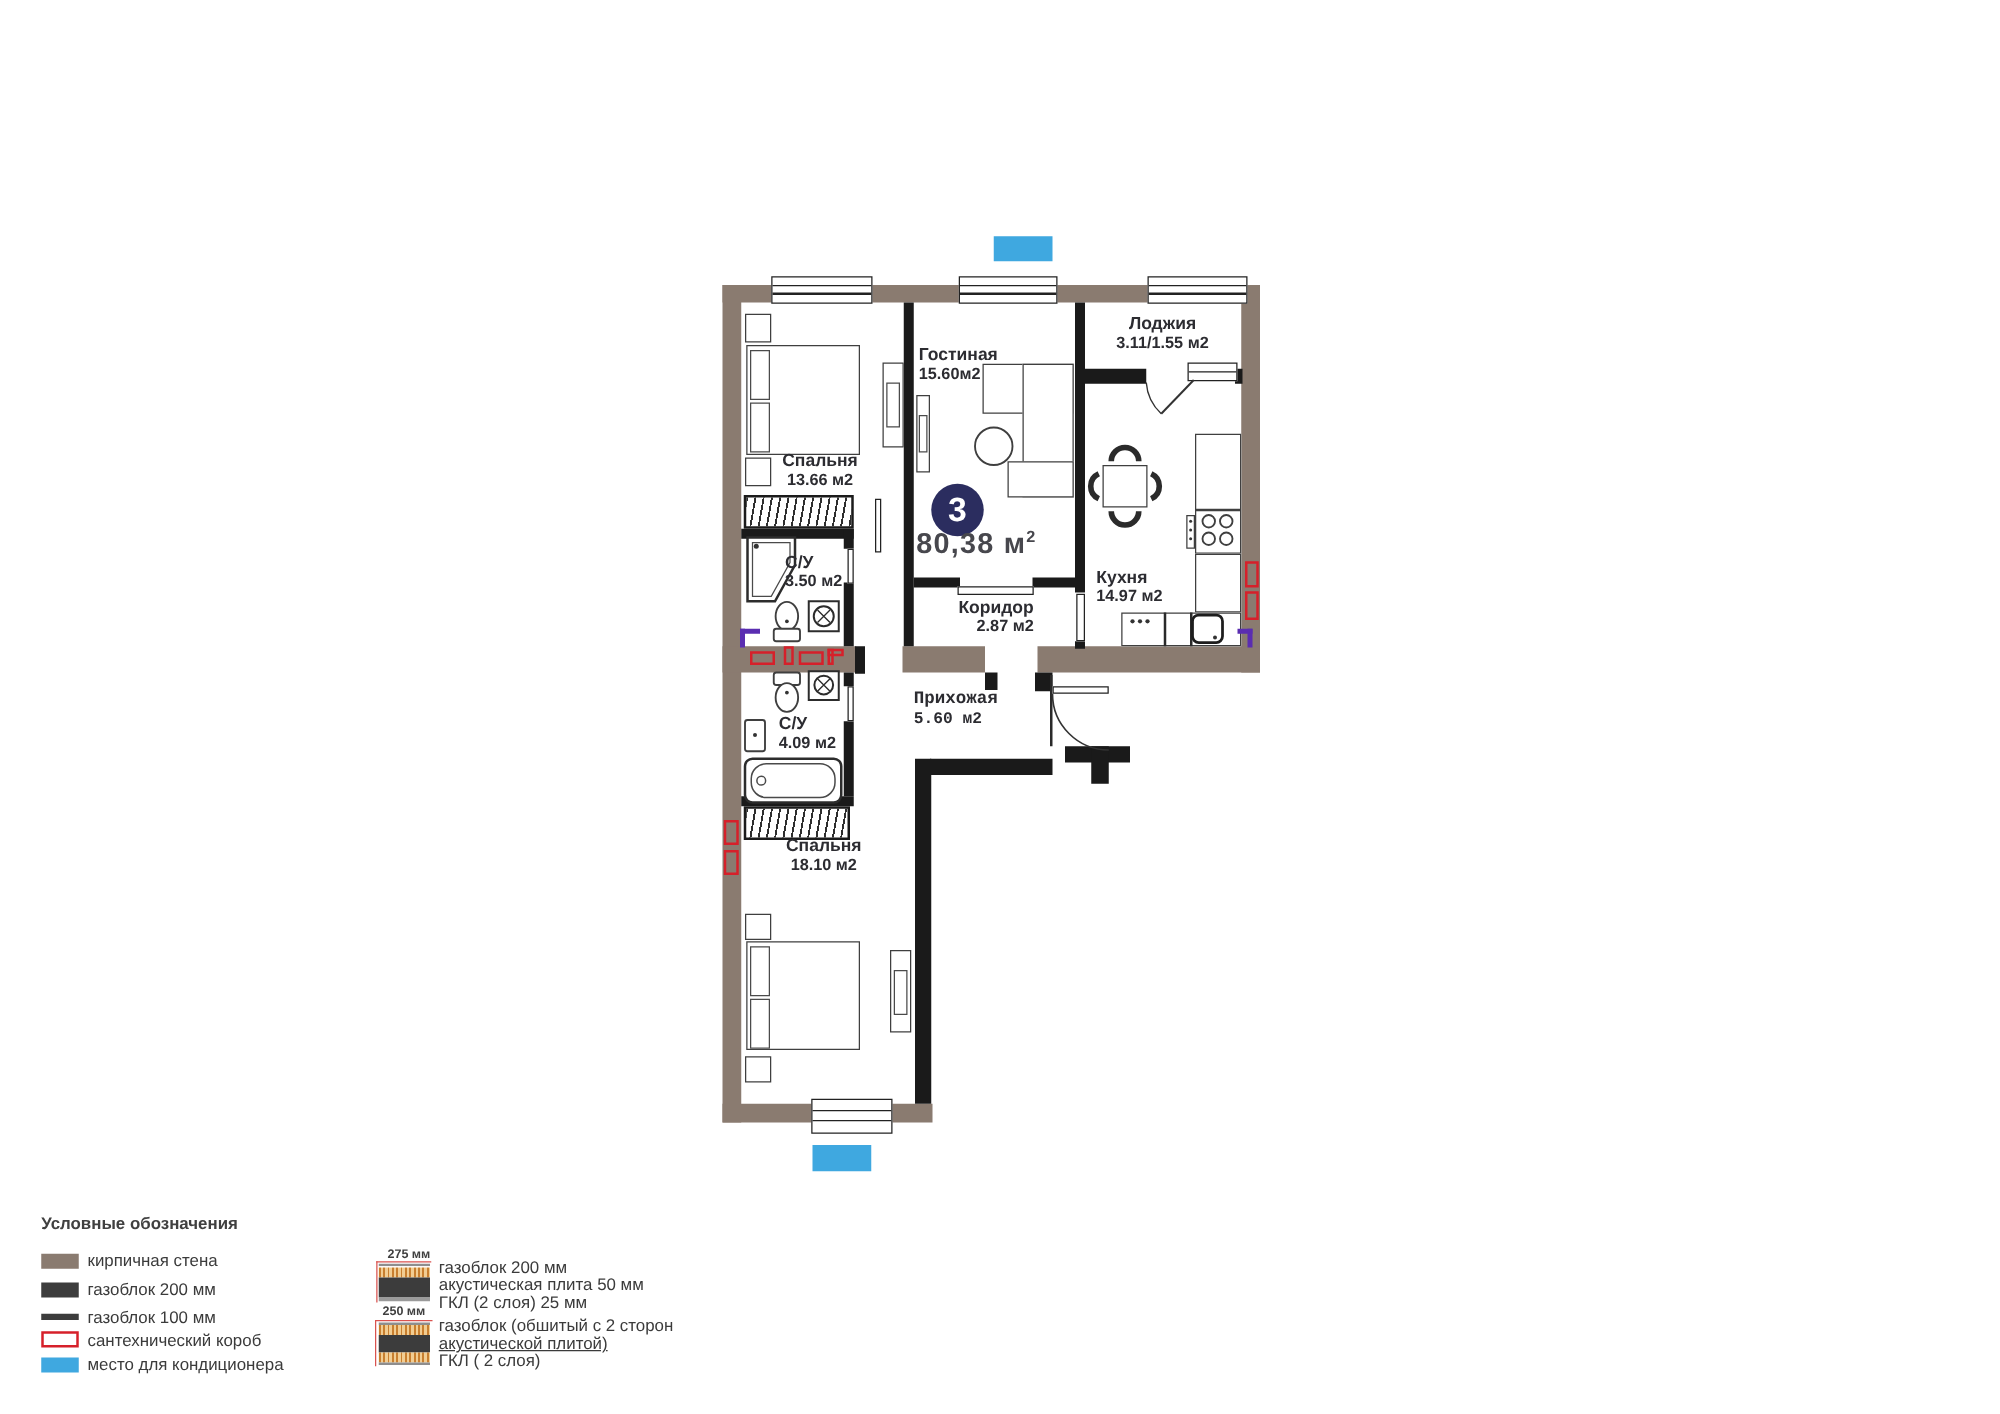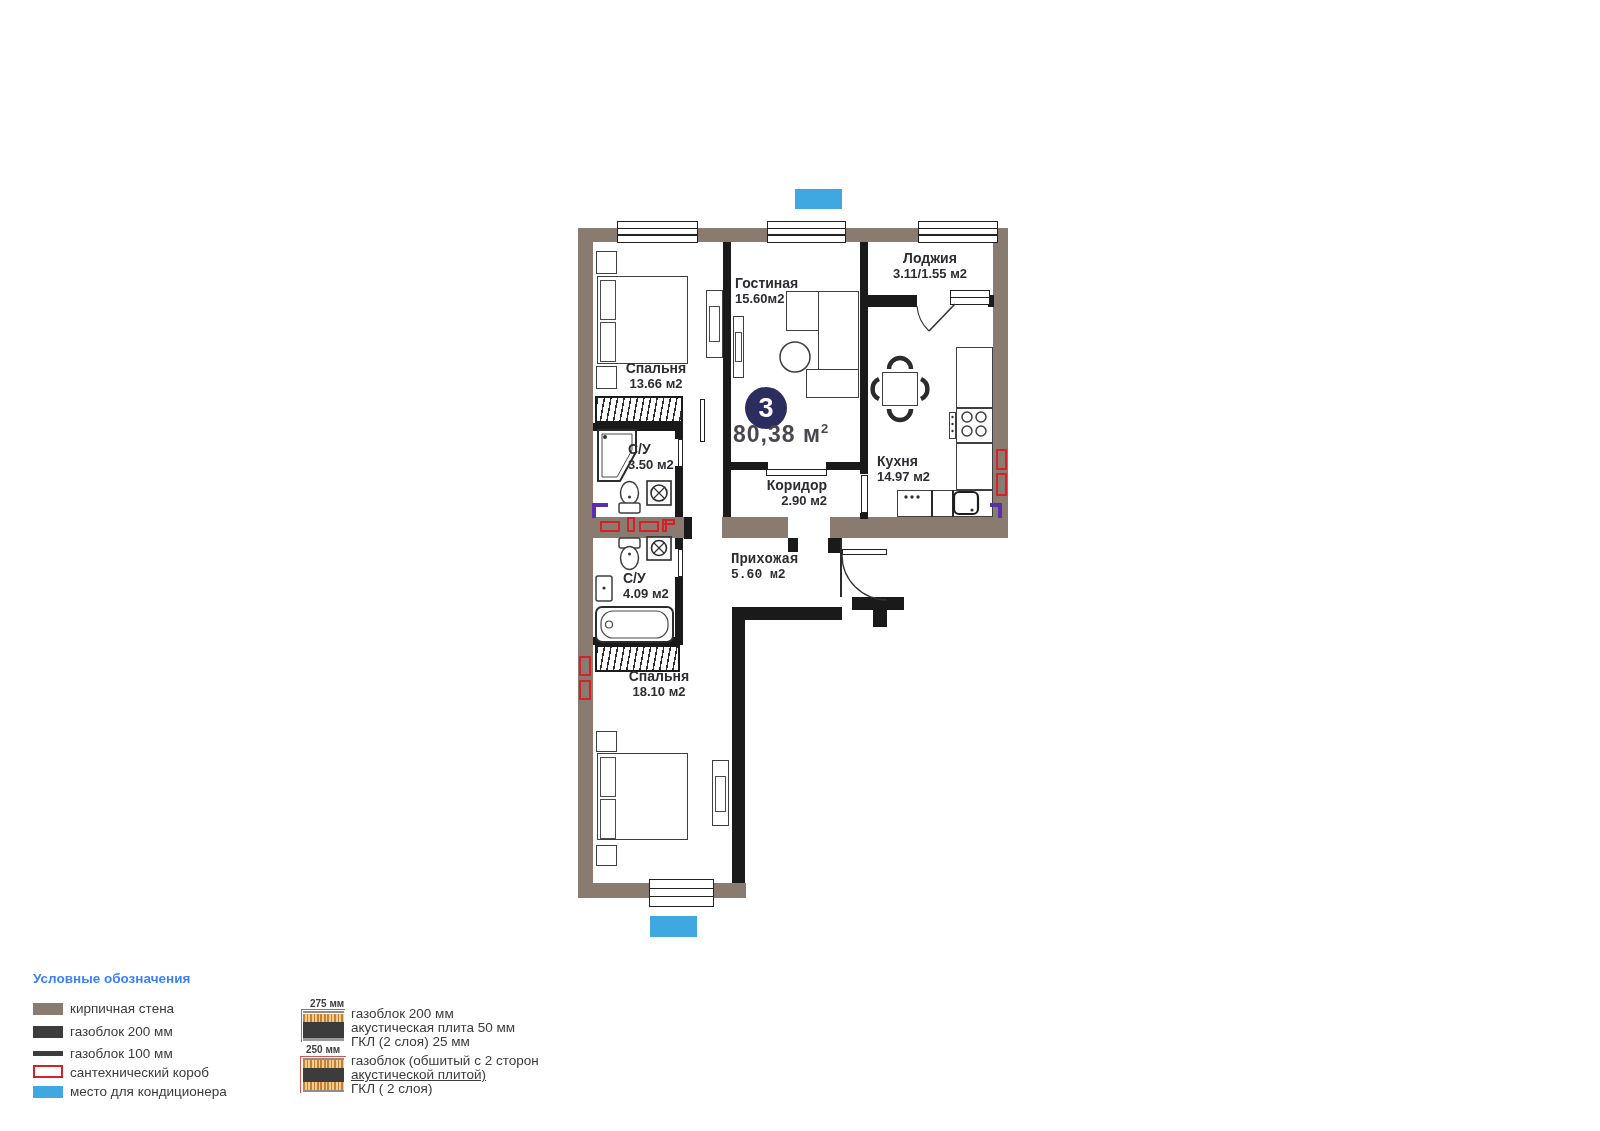--- a/index.html
+++ b/index.html
@@ -16,21 +16,21 @@
          background-image:repeating-linear-gradient(100deg,#2e2e2e 0 1.5px,transparent 1.5px 6.5px);}
   .redbox{position:absolute;border:2px solid #d6202a;box-sizing:border-box;background:transparent;}
   .pur{position:absolute;background:#5a2db1;}
   .ac{position:absolute;background:#3fa8e0;}
   .rlabel{position:absolute;font-weight:bold;color:#2c2c31;font-size:14px;line-height:16px;white-space:nowrap;}
   .rlabel .a{font-size:13px;}
   .badge{position:absolute;background:#2b2d5f;border-radius:50%;color:#fff;font-weight:bold;
          display:flex;align-items:center;justify-content:center;font-size:27px;}
   .areatxt{position:absolute;color:#47474d;font-weight:bold;font-size:23px;letter-spacing:1px;white-space:nowrap;}
   .areatxt sup{font-size:13px;}
-  .lg-title{position:absolute;color:#3b82f6;font-weight:bold;font-size:13.5px;white-space:nowrap;}
+  .lg-title{position:absolute;color:#404040;font-weight:bold;font-size:13.5px;white-space:nowrap;}
   .lg-text{position:absolute;color:#3b3b3b;font-size:13.5px;white-space:nowrap;}
   .lg-dim{position:absolute;color:#3f3f3f;font-size:10px;font-weight:bold;white-space:nowrap;}
   .callout{position:absolute;border-left:1.5px solid #d9534f;border-top:1.5px solid #d9534f;box-sizing:border-box;}
   .sw{position:absolute;box-sizing:border-box;}
   .layer{width:100%;}
   .orange{background-image:repeating-linear-gradient(90deg,#c87f2f 0 1.5px,#f2cd92 1.5px 3.5px);}
   svg.overlay{position:absolute;left:0;top:0;pointer-events:none;}
   .thinline{position:absolute;background:#2a2a2a;}
 </style>
 </head>
@@ -233,21 +233,21 @@
   <div class="rlabel" style="left:628px;top:441px;">
     <div>С/У</div>
     <div class="a">3.50 м2</div>
   </div>
   <div class="rlabel" style="left:877px;top:453px;">
     <div>Кухня</div>
     <div class="a">14.97 м2</div>
   </div>
   <div class="rlabel" style="left:743px;top:477px;width:84px;text-align:right;">
     <div>Коридор</div>
-    <div class="a">2.90 м2</div>
+    <div class="a">2.87 м2</div>
   </div>
   <div class="rlabel" style="left:731px;top:551px;font-family:Liberation Mono, monospace;">
     <div>Прихожая</div>
     <div class="a">5.60 м2</div>
   </div>
   <div class="rlabel" style="left:623px;top:570px;">
     <div>С/У</div>
     <div class="a">4.09 м2</div>
   </div>
   <div class="rlabel" style="left:616px;top:668px;width:86px;text-align:center;">

